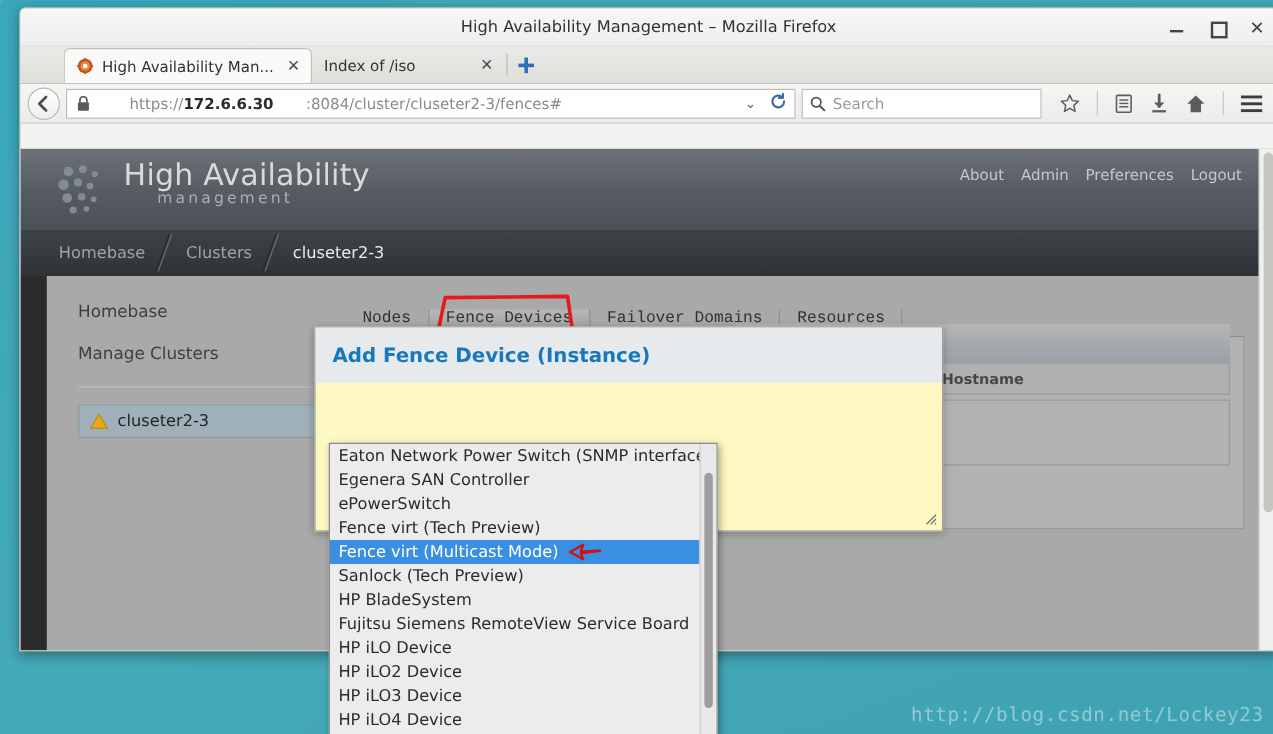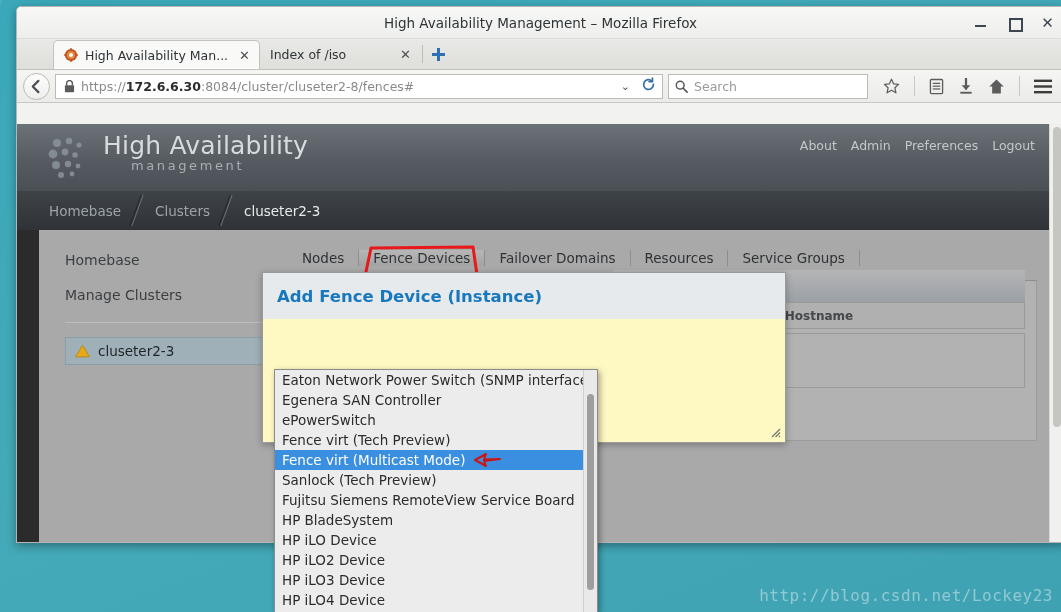--- a/index.html
+++ b/index.html
@@ -123,21 +123,21 @@
     display: flex; align-items: center;
     padding: 0 4px 0 8px;
     gap: 6px;
     min-width: 0;
   }
   .lock-icon { flex:0 0 auto; }
   .url-text {
     flex: 1 1 auto; font-size: 12.5px; color: #8a8a88; white-space: nowrap; overflow:hidden;
   }
   .url-text b { color: #2b2b2b; font-weight: 600; }
-  .url-text .sch { color:#8a8a88; }
+  .url-text .sch { color:#8a8a88;margin-left:27px; }
   .url-dropmark { color:#555; font-size: 11px; padding:0 5px; flex:0 0 auto; }
   .url-reload { flex:0 0 auto; padding-right:2px; }
   .searchbar {
     width: 200px; height: 25px; flex: 0 0 200px;
     background: #fff; border: 1px solid #bdbdb8;
     display:flex; align-items:center; gap:6px; padding: 0 6px;
   }
   .search-ph { font-size: 12.5px; color:#9a9a98; }
   .toolicons { display:flex; align-items:center; gap: 14px; padding: 0 6px 0 10px; }
   .toolicons .divider { width:1px; height:20px; background:#c9c9c4; }
@@ -232,22 +232,23 @@
     padding-left: 9px;
     font-size: 13.5px; color: #1f2326;
   }
 
   .content {
     position: absolute; left: 262px; right: 12px; top: 0; bottom: 0;
   }
   .tabs-row {
     position:absolute; left: 9px; top: 20px; right: 0;
     height: 31px;
-    display: flex; align-items: flex-start;
+    display: flex; align-items: center;
     border-bottom: 1px solid #8e8e8e;
+    font-family: Liberation Mono, monospace;
   }
   .ctab {
     padding: 0 14px;
     display:flex; align-items:center;
     font-size: 13.5px; color:#2f3235;
     border-right: 1px solid #8e8e8e;
     white-space: nowrap;
   }
   .ctab.active {
     background: linear-gradient(180deg,#b7b7b7,#a3a3a3);
@@ -400,21 +401,21 @@
     <div class="navbtn-back">
       <svg width="15" height="15" viewBox="0 0 16 16">
         <path d="M10 2 L4 8 L10 14" stroke="#4a4f53" stroke-width="2.4" fill="none" stroke-linecap="round" stroke-linejoin="round"></path>
       </svg>
     </div>
     <div class="urlbar">
       <svg class="lock-icon" width="11" height="13" viewBox="0 0 11 13">
         <path d="M2.6 5.5 V3.5 a2.9 2.9 0 0 1 5.8 0 V5.5" stroke="#5b5b5b" stroke-width="1.5" fill="none"></path>
         <rect x="0.9" y="5.3" width="9.2" height="7" rx="1" fill="#5b5b5b"></rect>
       </svg>
-      <span class="url-text"><span class="sch">https://</span><b>172.6.6.30</b><span class="sch">:8084/cluster/cluseter2-8/fences#</span></span>
+      <span class="url-text"><span class="sch">https://</span><b>172.6.6.30</b><span class="sch">:8084/cluster/cluseter2-3/fences#</span></span>
       <span class="url-dropmark">⌄</span>
       <span class="url-reload">
         <svg width="15" height="15" viewBox="0 0 16 16">
           <path d="M13.2 8 a5.2 5.2 0 1 1 -1.6 -3.7" stroke="#3a6ea8" stroke-width="1.9" fill="none" stroke-linecap="round"></path>
           <path d="M12.2 1.2 L12.2 4.9 L8.6 4.9" stroke="#3a6ea8" stroke-width="1.9" fill="none" stroke-linecap="round" stroke-linejoin="round"></path>
         </svg>
       </span>
     </div>
     <div class="searchbar">
       <svg width="13" height="13" viewBox="0 0 14 14">
@@ -511,21 +512,20 @@
             <span>cluseter2-3</span>
           </div>
         </div>
 
         <div class="content">
           <div class="tabs-row">
             <div class="ctab">Nodes</div>
             <div class="ctab active">Fence Devices</div>
             <div class="ctab">Failover Domains</div>
             <div class="ctab">Resources</div>
-            <div class="ctab">Service Groups</div>
             <svg class="tab-annot" viewBox="0 0 124 46">
               <path d="M6 44 L14 6 L116 5 L121 40" stroke="#e8191b" stroke-width="3" fill="none" stroke-linecap="round" stroke-linejoin="round"></path>
             </svg>
           </div>
           <div class="tabs-panel"></div>
           <div class="hostname-band"></div>
           <div class="hostname-hdr">Hostname</div>
           <div class="hostname-body"></div>
         </div>
       </div>
@@ -556,22 +556,22 @@
     <div class="dd-item">Egenera SAN Controller</div>
     <div class="dd-item">ePowerSwitch</div>
     <div class="dd-item">Fence virt (Tech Preview)</div>
     <div class="dd-item selected">
       <span>Fence virt (Multicast Mode)</span>
       <svg class="dd-arrow-annot" viewBox="0 0 30 18">
         <path d="M2 9 L13 3 L11 8.5 L27 8 L11 10 L13 15 Z" fill="none" stroke="#cc1414" stroke-width="2" stroke-linejoin="round"></path>
       </svg>
     </div>
     <div class="dd-item">Sanlock (Tech Preview)</div>
+    <div class="dd-item">HP BladeSystem</div>
     <div class="dd-item">Fujitsu Siemens RemoteView Service Board</div>
-    <div class="dd-item">HP BladeSystem</div>
     <div class="dd-item">HP iLO Device</div>
     <div class="dd-item">HP iLO2 Device</div>
     <div class="dd-item">HP iLO3 Device</div>
     <div class="dd-item">HP iLO4 Device</div>
   </div>
   <div class="dd-scroll">
     <div class="dd-thumb"></div>
   </div>
 </div>
 

